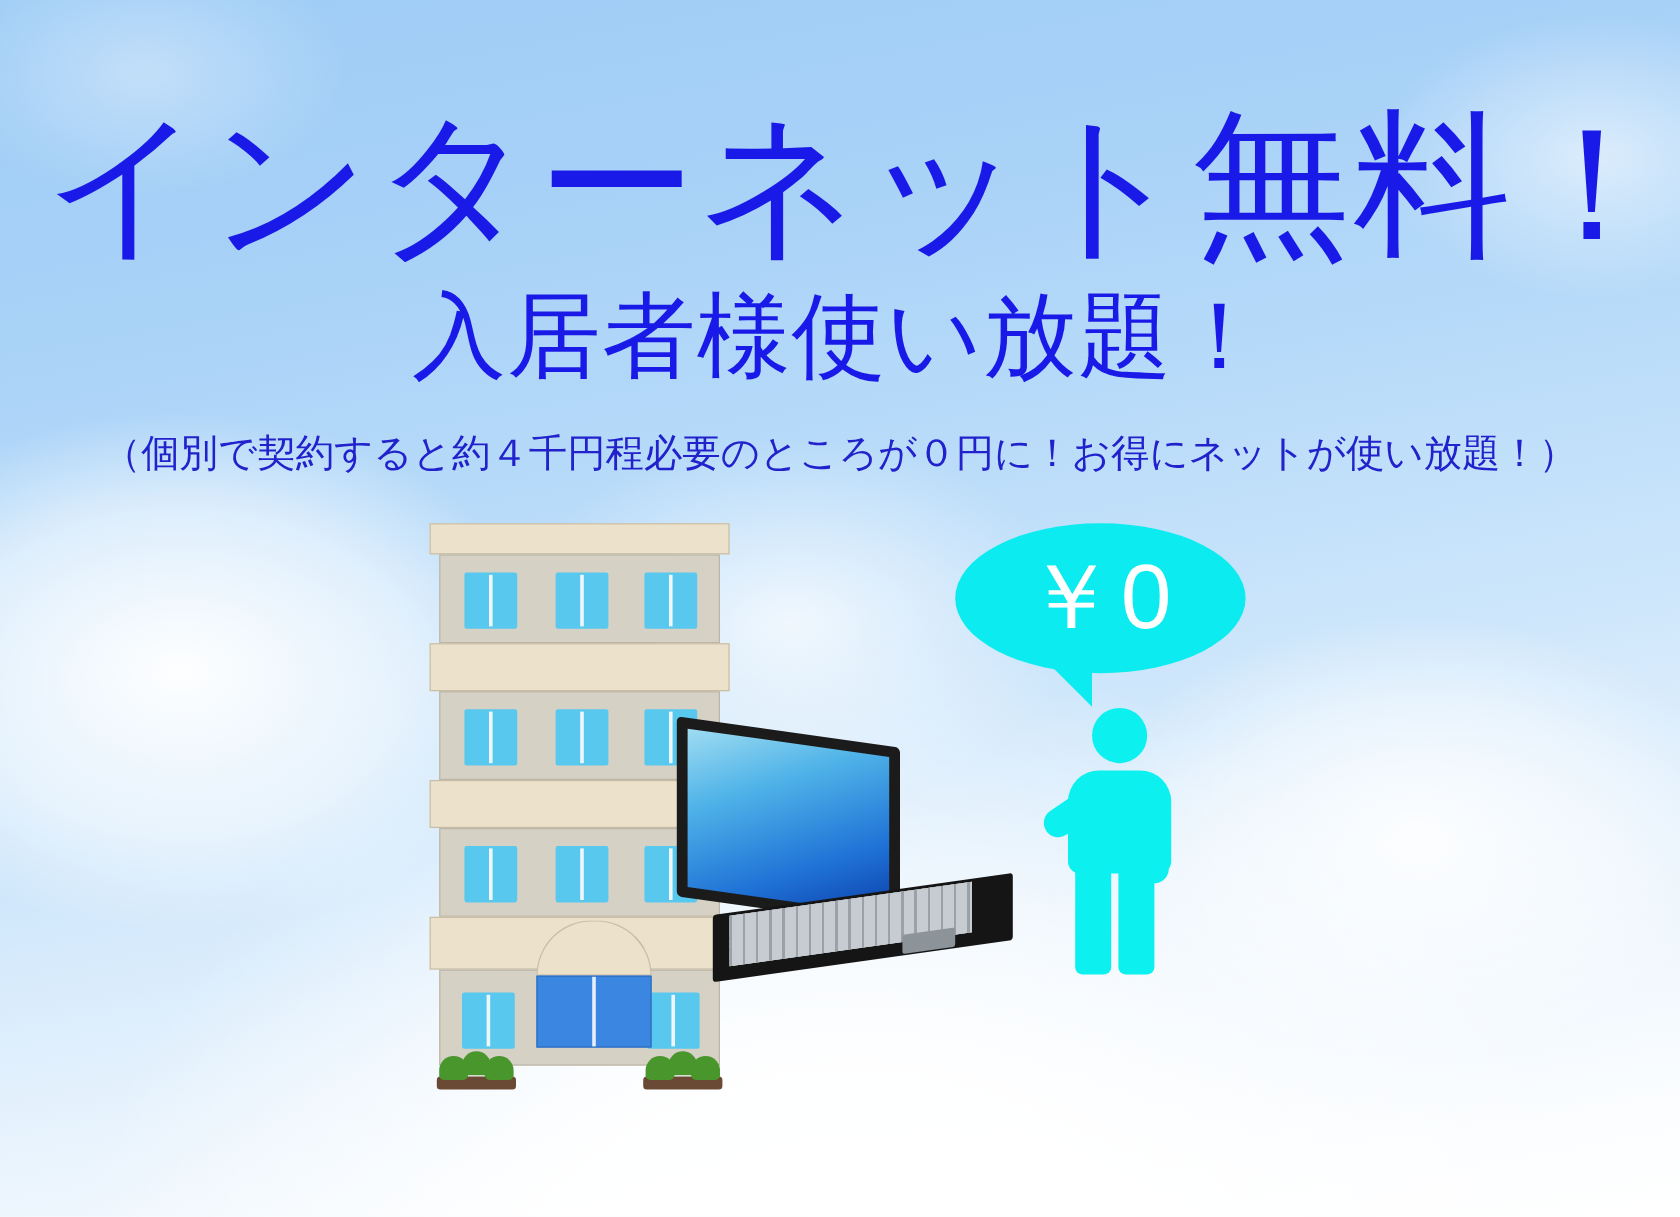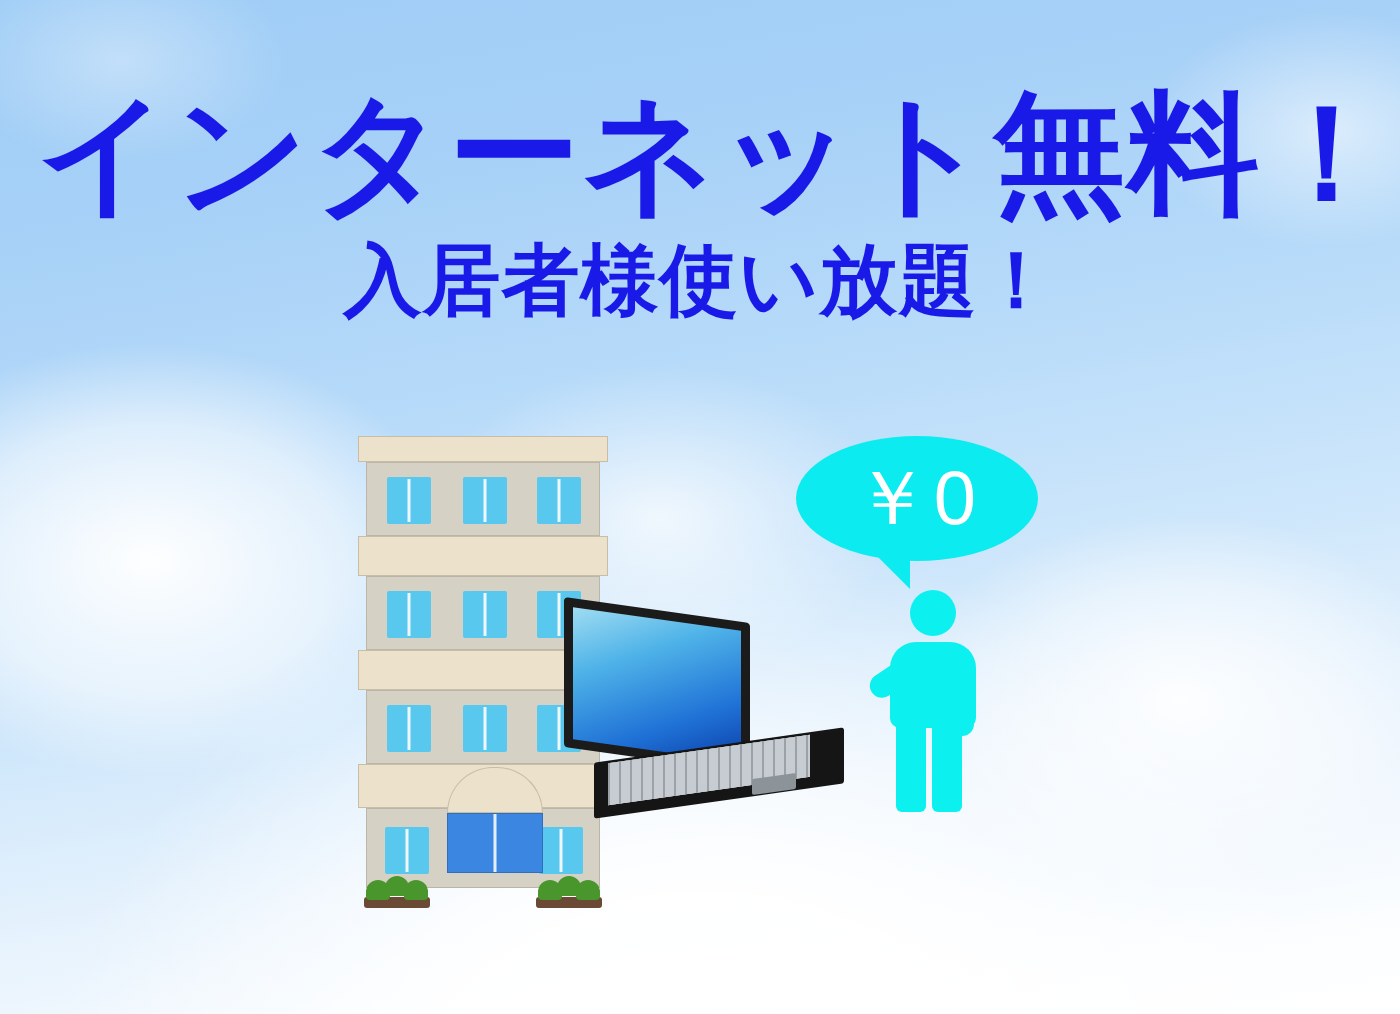--- a/index.html
+++ b/index.html
@@ -13,28 +13,28 @@
     background:
       radial-gradient(circle at 50% 118%, rgba(255,255,255,1) 0%, rgba(255,255,255,.95) 22%, rgba(255,255,255,0) 48%),
       radial-gradient(ellipse 430px 300px at 150px 560px, rgba(255,255,255,.98) 0%, rgba(255,255,255,.55) 45%, rgba(255,255,255,0) 72%),
       radial-gradient(ellipse 380px 260px at 1180px 700px, rgba(255,255,255,.92) 0%, rgba(255,255,255,.45) 45%, rgba(255,255,255,0) 72%),
       radial-gradient(ellipse 300px 200px at 660px 520px, rgba(255,255,255,.75) 0%, rgba(255,255,255,.25) 50%, rgba(255,255,255,0) 78%),
       radial-gradient(ellipse 260px 170px at 1330px 130px, rgba(255,255,255,.55) 0%, rgba(255,255,255,0) 70%),
       radial-gradient(ellipse 240px 150px at 120px 60px, rgba(255,255,255,.35) 0%, rgba(255,255,255,0) 70%),
       linear-gradient(170deg, #9fcdf6 0%, #a6d0f7 18%, #b6daf9 38%, #cde6fb 58%, #e8f3fd 76%, #fbfdff 92%, #ffffff 100%);
   }
 
-  .txt{position:absolute;white-space:nowrap;text-align:center;font-weight:bold;}
+  .txt{position:absolute;white-space:nowrap;text-align:center;}
 
   #title{
     left:0;right:0;top:84px;
     font-size:132px;line-height:140px;
     color:#1a1ae8;
     letter-spacing:2px;
-    font-weight:700;
+    font-weight:400;
     margin-left:32px;
   }
   #subtitle{
     left:0;right:0;top:237px;
     font-size:78px;line-height:86px;
     color:#1a1ae8;
     letter-spacing:1px;
   }
   #note{
     left:0;right:0;top:355px;
@@ -162,14 +162,15 @@
     <div id="head"></div>
     <div id="arm-left"></div>
     <div id="torso"></div>
     <div id="arm-right"></div>
     <div id="leg-left"></div>
     <div id="leg-right"></div>
   </div>
 
   <div class="txt" id="title">インターネット無料！</div>
   <div class="txt" id="subtitle">入居者様使い放題！</div>
+  <div class="txt" id="note">（個別で契約すると約４千円程必要のところが０円に！お得にネットが使い放題！）</div>
 
 </div>
 
 </body></html>

